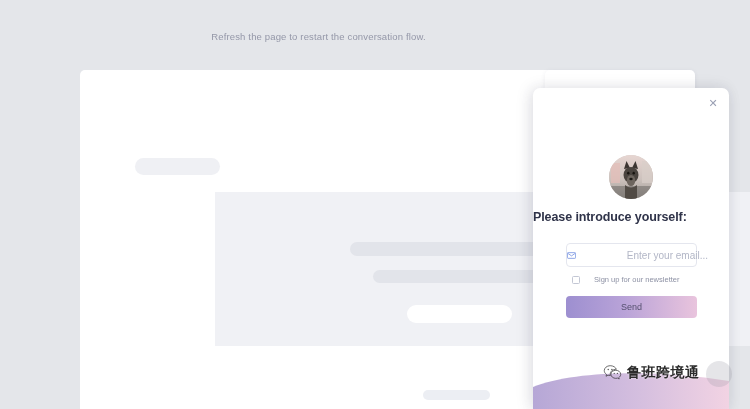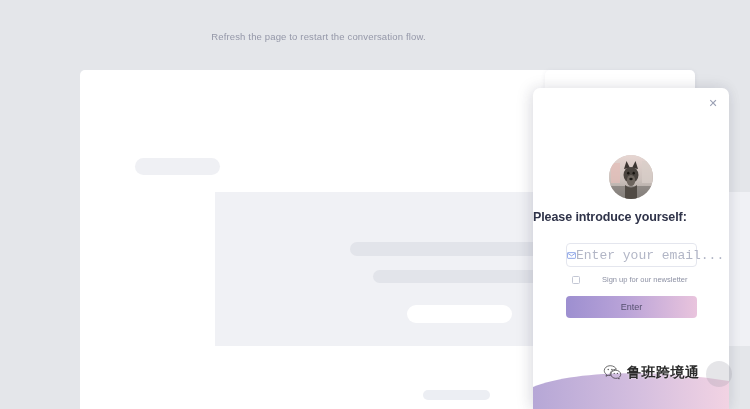--- a/index.html
+++ b/index.html
@@ -113,31 +113,32 @@
     background: #fff;
     display: flex; align-items: center;
   }
   .email-icon {
     width: 22px; display: flex; align-items: center; justify-content: center;
     color: #6f8ce0;
   }
   .email-input {
     flex: 1;
     border: none; outline: none;
-    font-family: Liberation Mono, monospace;
-    font-size: 13px;
+    font-family: Liberation Sans, sans-serif;
+    font-size: 10px;
     color: #3b3f55;
     background: transparent;
     padding: 0 2px 0 0;
+    text-align: right;
   }
   .email-input::placeholder { color: #b2b6c6; }
 
   .newsletter-row {
     position: absolute; left: 39px; top: 187px;
-    display: flex; align-items: center; gap: 22px;
+    display: flex; align-items: center; gap: 14px;
   }
   .checkbox {
     width: 8px; height: 8px;
     border: 1px solid #c3c7d4;
     border-radius: 1.5px;
     background: #fff;
     cursor: pointer;
   }
   .newsletter-label { font-size: 7.5px; color: #8d91a4; }
 
@@ -231,21 +232,21 @@
       </svg>
     </span>
     <input class="email-input" type="text" placeholder="Enter your email..." style="">
   </div>
 
   <div class="newsletter-row">
     <span class="checkbox"></span>
     <span class="newsletter-label">Sign up for our newsletter</span>
   </div>
 
-  <button class="send-btn">Enter</button>
+  <button class="send-btn">Send</button>
 
   <svg class="wave" viewBox="0 0 196 44" preserveAspectRatio="none">
     <defs>
       <linearGradient id="wg" x1="0" y1="0" x2="1" y2="0">
         <stop offset="0%" stop-color="#b6a7d6"></stop>
         <stop offset="55%" stop-color="#d5bfdf"></stop>
         <stop offset="100%" stop-color="#f2d3e3"></stop>
       </linearGradient>
     </defs>
     <path d="M0 22 C40 6 120 4 196 16 L196 44 L0 44 Z" fill="url(#wg)"></path>

